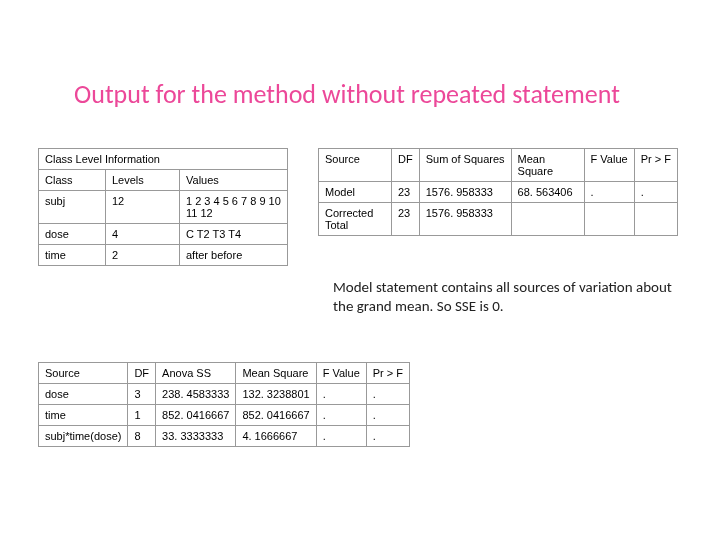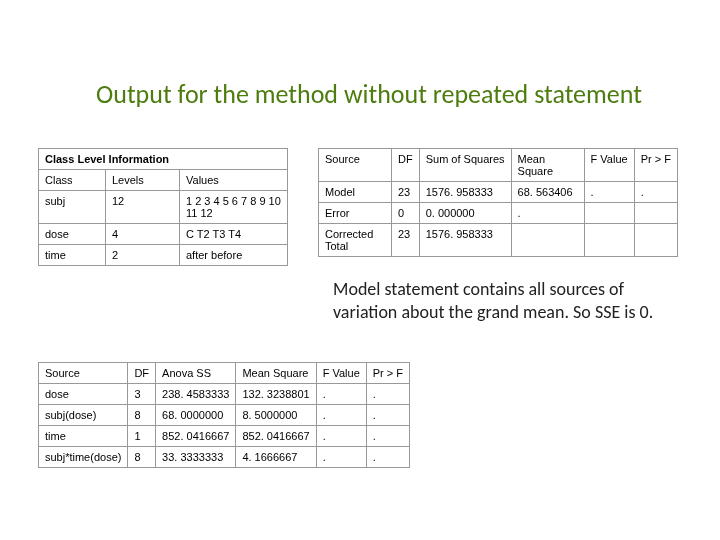--- a/index.html
+++ b/index.html
@@ -9,53 +9,53 @@
     height: 540px;
     background: #fff;
     font-family: Arial, sans-serif;
     font-size: 11px;
     color: #000;
     position: relative;
   }
   .title {
     font-family: Calibri, Arial, sans-serif;
     font-size: 26px;
-    color: #4d7c0f;
+    color: #ec4899;
     position: absolute;
     top: 78px;
-    left: 96px;
+    left: 74px;
   }
   table {
     border-collapse: collapse;
     position: absolute;
     background: #fff;
   }
   table td, table th {
     border: 1px solid #999;
     padding: 4px 6px;
     font-size: 11px;
     font-weight: normal;
     text-align: left;
     vertical-align: top;
     white-space: nowrap;
   }
   .table-title-row td {
-    font-weight: bold;
+    font-weight: normal;
   }
   .t-class { top: 148px; left: 38px; width: 250px; }
   .t-class .values-cell { white-space: normal; width: 95px; margin-left: 8px; }
   .t-anova1 { top: 148px; left: 318px; }
   .t-anova2 { top: 362px; left: 38px; }
   .note {
     position: absolute;
     top: 278px;
     left: 333px;
     width: 340px;
     font-family: Calibri, Arial, sans-serif;
-    font-size: 18px;
+    font-size: 15px;
     line-height: 1.25;
     color: #222;
   }
 </style>
 </head>
 <body>
 
 <div class="title">Output for the method without repeated statement</div>
 
 <table class="t-class">
@@ -98,28 +98,20 @@
   </tr>
   <tr>
     <td>Model</td>
     <td>23</td>
     <td>1576. 958333</td>
     <td>68. 563406</td>
     <td>.</td>
     <td>.</td>
   </tr>
   <tr>
-    <td>Error</td>
-    <td>0</td>
-    <td>0. 000000</td>
-    <td>.</td>
-    <td></td>
-    <td></td>
-  </tr>
-  <tr>
     <td style="white-space:normal;width:60px">Corrected Total</td>
     <td>23</td>
     <td>1576. 958333</td>
     <td></td>
     <td></td>
     <td></td>
   </tr>
 </tbody>
   </table>
 
@@ -137,28 +129,20 @@
   </tr>
   <tr>
     <td>dose</td>
     <td>3</td>
     <td>238. 4583333</td>
     <td>132. 3238801</td>
     <td>.</td>
     <td>.</td>
   </tr>
   <tr>
-    <td>subj(dose)</td>
-    <td>8</td>
-    <td>68. 0000000</td>
-    <td>8. 5000000</td>
-    <td>.</td>
-    <td>.</td>
-  </tr>
-  <tr>
     <td>time</td>
     <td>1</td>
     <td>852. 0416667</td>
     <td>852. 0416667</td>
     <td>.</td>
     <td>.</td>
   </tr>
   <tr>
     <td>subj*time(dose)</td>
     <td>8</td>

